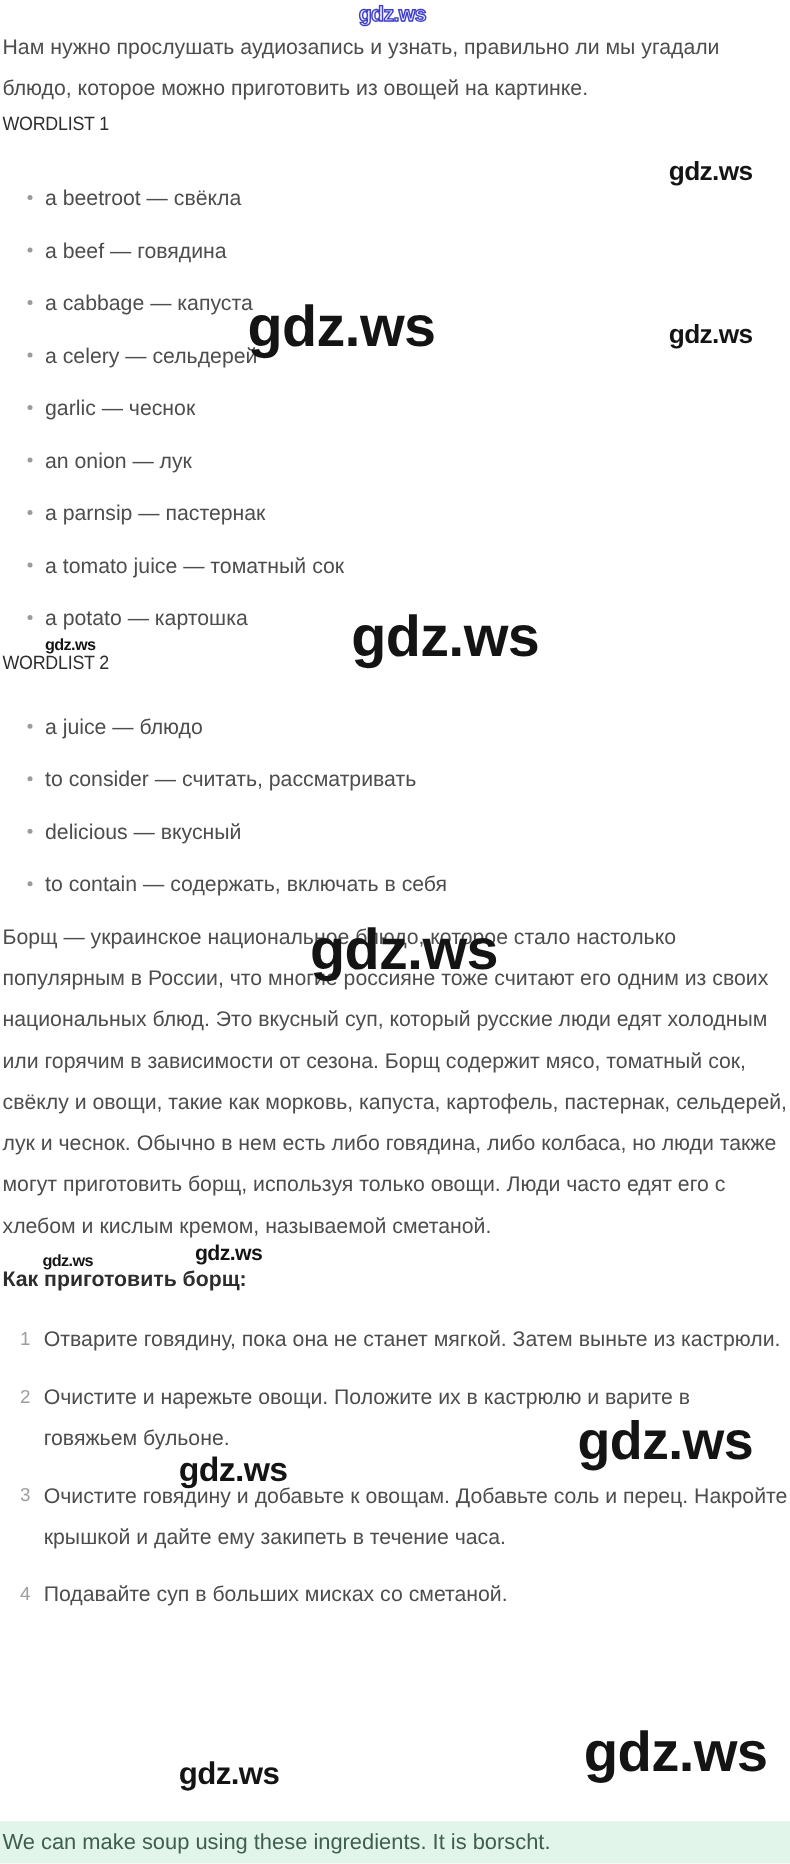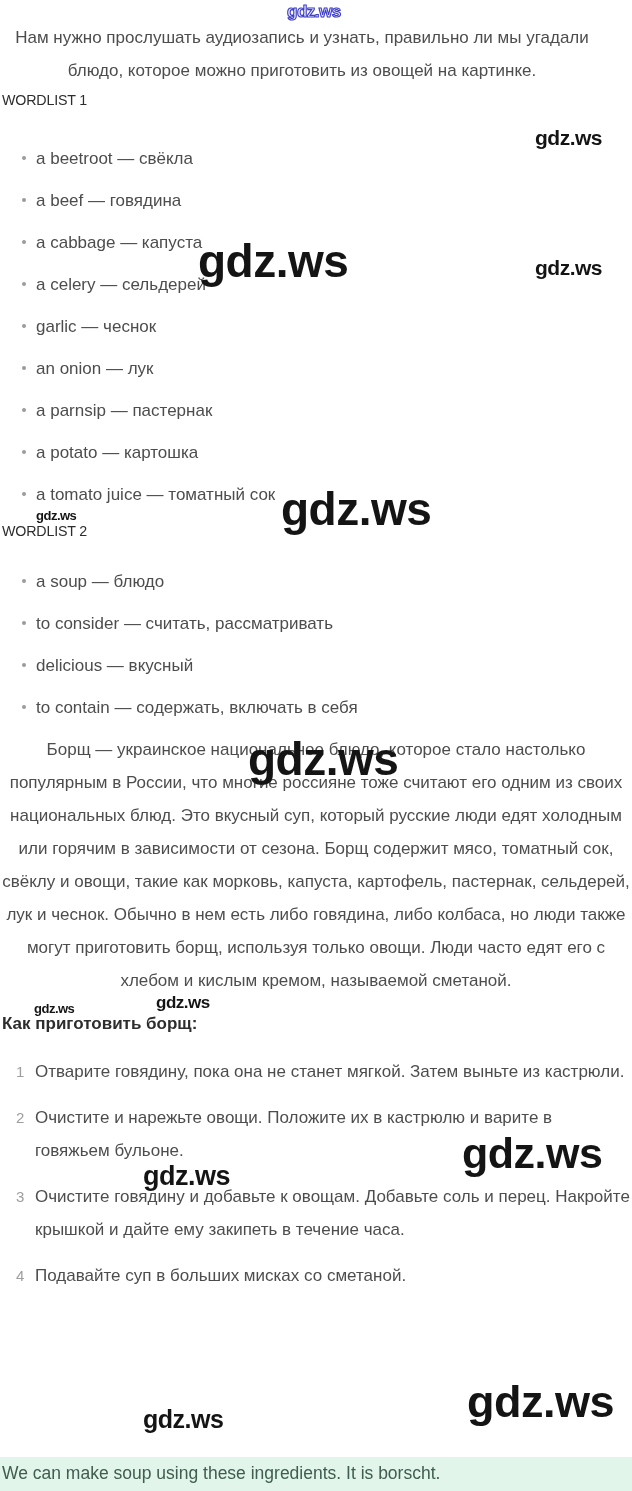--- a/index.html
+++ b/index.html
@@ -9,21 +9,21 @@
     margin:0;
     overflow:hidden;
     box-sizing:border-box;
     padding:0 2px;
     font-family:"Liberation Sans","DejaVu Sans",sans-serif;
     font-size:17px;
     color:#4d4d4d;
     background:#ffffff;
   }
   
-  p.body-par{margin:0;line-height:33px;color:#4d4d4d;text-align:center;}
+  p.body-par{margin:0;line-height:33px;color:#4d4d4d;}
   .intro{padding-top:21px;max-width:600px;}
   .wordlist-title{
     margin:2px 0 0 0;
     font-size:15.5px;line-height:22px;
     font-weight:normal;color:#2d2d2d;
   }
   .wordlist-title .cond{display:inline-block;transform:scaleX(0.92);transform-origin:left center;letter-spacing:-0.2px;}
   ul.vocab{list-style:none;margin:0;padding:0;}
   ul#wordlist1-list{margin-top:31px;}
   ul#wordlist2-list{margin-top:23px;}
@@ -114,29 +114,29 @@
   <h3 class="wordlist-title"><span class="cond">WORDLIST 1</span></h3>
 
   <ul class="vocab" id="wordlist1-list">
     <li>a beetroot — свёкла</li>
     <li>a beef — говядина</li>
     <li>a cabbage — капуста</li>
     <li>a celery — сельдерей</li>
     <li>garlic — чеснок</li>
     <li>an onion — лук</li>
     <li>a parnsip — пастернак</li>
+    <li>a tomato juice — томатный сок</li>
     <li>a potato — картошка</li>
-    <li>a tomato juice — томатный сок</li>
   </ul>
 
 
   <h3 class="wordlist-title" id="wordlist2-title"><span class="cond">WORDLIST 2</span></h3>
 
   <ul class="vocab" id="wordlist2-list">
-    <li>a soup — блюдо</li>
+    <li>a juice — блюдо</li>
     <li>to consider — считать, рассматривать</li>
     <li>delicious — вкусный</li>
     <li>to contain — содержать, включать в себя</li>
   </ul>
 
 
   <p class="body-par national-par">Борщ — украинское национальное блюдо, которое стало настолько популярным в России, что многие россияне тоже считают его одним из своих национальных блюд. Это вкусный суп, который русские люди едят холодным или горячим в зависимости от сезона. Борщ содержит мясо, томатный сок, свёклу и овощи, такие как морковь, капуста, картофель, пастернак, сельдерей, лук и чеснок. Обычно в нем есть либо говядина, либо колбаса, но люди также могут приготовить борщ, используя только овощи. Люди часто едят его с хлебом и кислым кремом, называемой сметаной.</p>
 
   <h4 class="section-heading" id="recipe-title">Как приготовить борщ:</h4>
 

